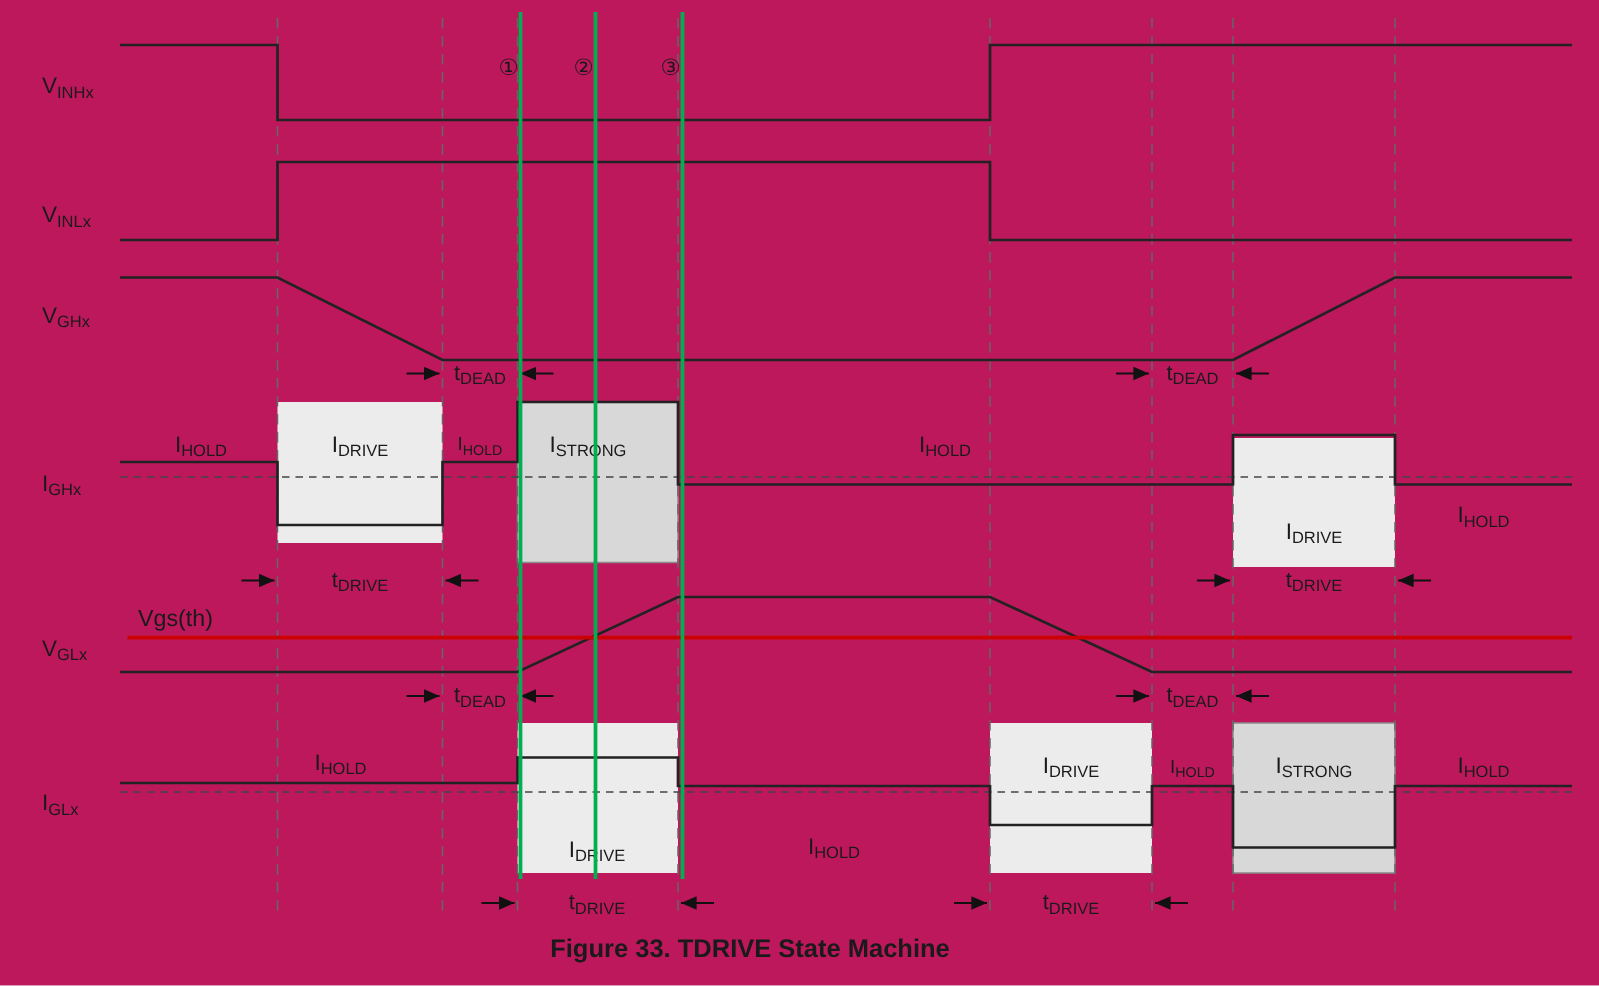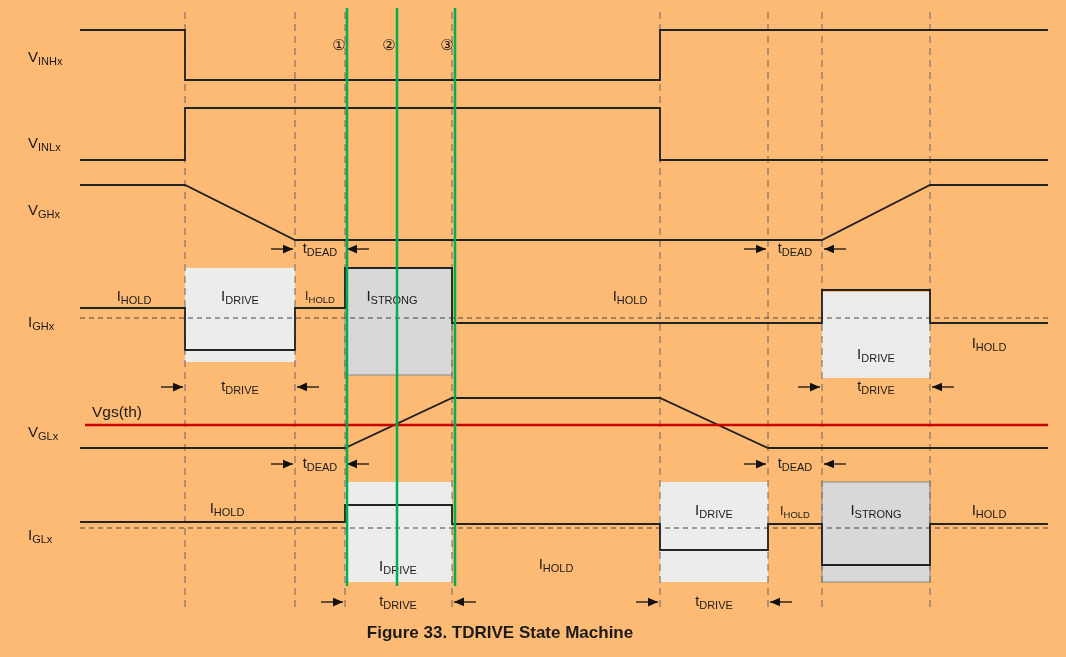--- a/index.html
+++ b/index.html
@@ -1,17 +1,17 @@
 <!DOCTYPE html>
 <html><head>
 <meta charset="utf-8">
 <style>
   html, body { margin: 0; padding: 0; background: #ffffff; }
   .figure-wrap {
-    width: 1066px; height: 657px; background: #fdba74;
+    width: 1066px; height: 657px; background: #be185d;
     font-family: "Liberation Sans", sans-serif;
     position: relative; overflow: hidden;
   }
   svg text {
     font-family: "Liberation Sans", sans-serif;
     fill: #1a1a1a;
   }
   .sig-label   { font-size: 15px; }
   .region-label{ font-size: 15px; }
   .ann-label   { font-size: 14.5px; }

